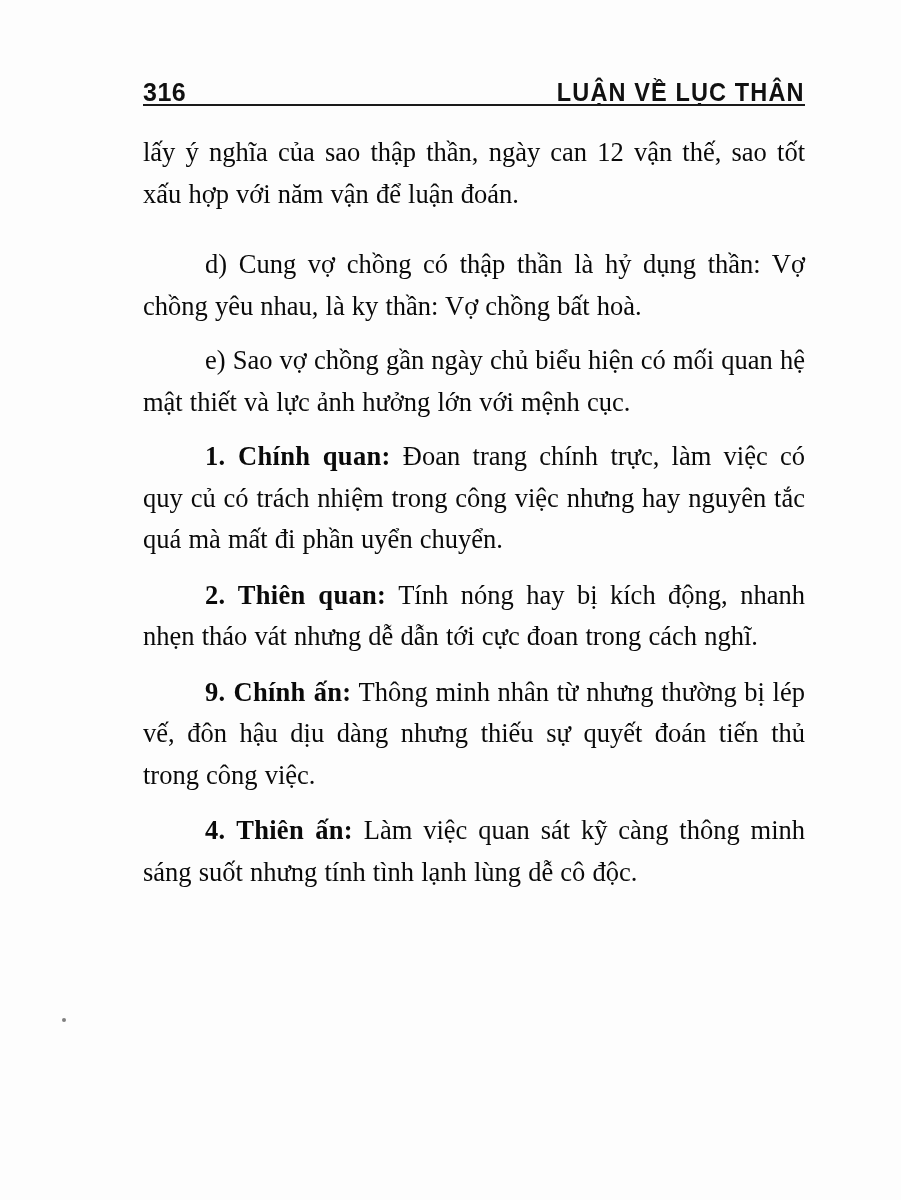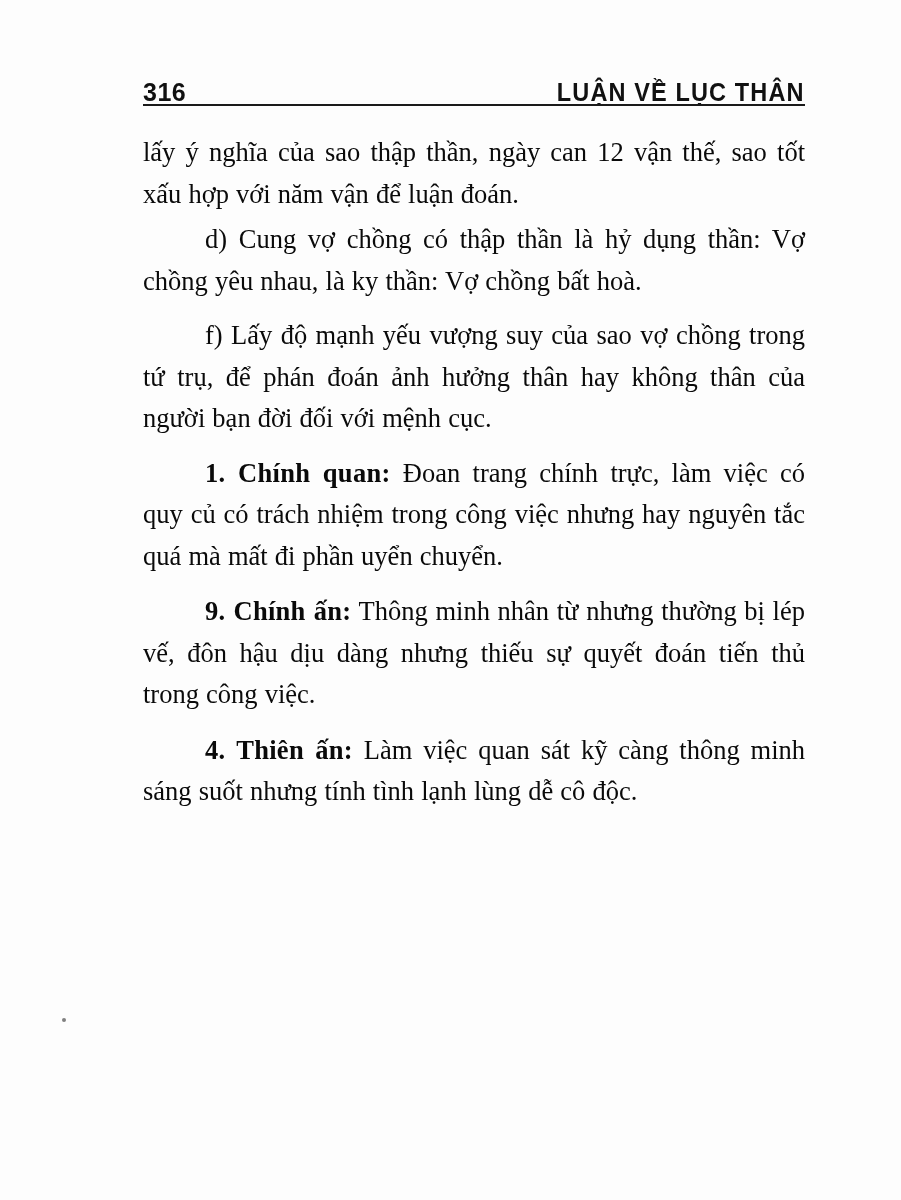--- a/index.html
+++ b/index.html
@@ -70,21 +70,21 @@
     font-size: 26.5px;
     line-height: 41.5px;
     text-align: justify;
     text-justify: inter-word;
     word-spacing: 0.5px;
     -webkit-hyphens: none;
     hyphens: none;
   }
   .para.first {
     text-indent: 0;
-    margin-bottom: 4px;
+    margin-bottom: 29px;
   }
   .para.indent {
     text-indent: 62px;
   }
   .para.numbered {
     text-indent: 62px;
     margin-bottom: 14px;
   }
   .lead {
     font-weight: 700;
@@ -116,26 +116,27 @@
 
   <div class="rule"></div>
 
   <div class="body">
 
     <p class="para first">lấy ý nghĩa của sao thập thần, ngày can 12 vận thế, sao tốt xấu hợp với  năm vận để luận đoán.</p>
 
     <p class="para indent">d) Cung vợ chồng có thập thần là hỷ dụng thần: Vợ chồng yêu nhau, là ky thần: Vợ chồng bất hoà.</p>
 
 
+    <p class="para indent">e) Sao vợ chồng gần ngày chủ biểu hiện có mối quan hệ mật thiết và lực ảnh hưởng lớn với mệnh cục.</p>
 
-    <p class="para indent">f) Lấy độ mạnh yếu vượng suy của sao vợ chồng trong tứ trụ, để phán đoán ảnh hưởng thân hay không thân của người bạn đời đối với mệnh cục.</p>
 
 
     <p class="para numbered"><span class="lead">1. Chính quan:</span><span> Đoan trang chính trực, làm việc có quy củ có trách nhiệm trong công việc nhưng hay nguyên tắc quá mà mất đi phần uyển chuyển.</span></p>
 
+    <p class="para numbered"><span class="lead">2. Thiên quan:</span><span> Tính nóng hay bị kích động, nhanh nhẹn tháo vát nhưng dễ dẫn tới cực đoan trong cách nghĩ.</span></p>
 
     <p class="para numbered"><span class="lead">9. Chính ấn:</span><span> Thông minh nhân từ nhưng thường bị lép vế, đôn hậu dịu dàng nhưng thiếu sự quyết đoán tiến thủ trong công việc.</span></p>
 
     <p class="para numbered"><span class="lead">4. Thiên ấn:</span><span> Làm việc quan sát kỹ càng thông minh sáng suốt nhưng tính tình lạnh lùng dễ cô độc.</span></p>
 
   </div>
 
   <div class="speck"></div>
 
 </div>

